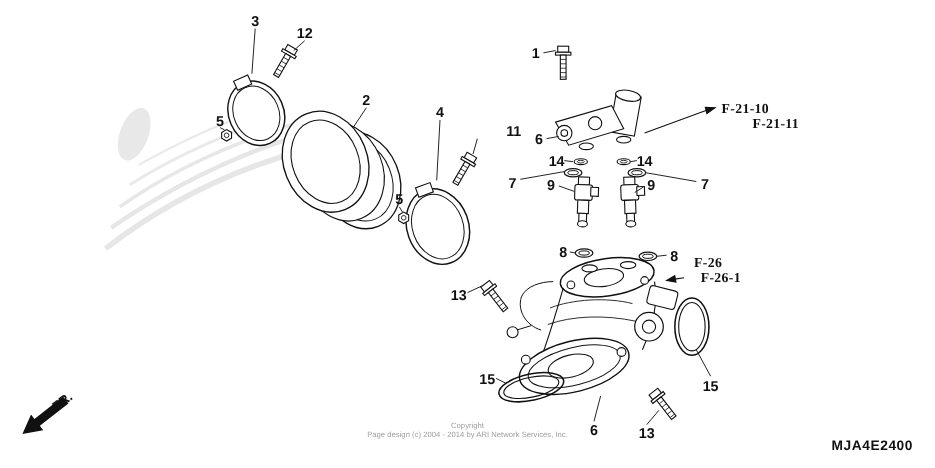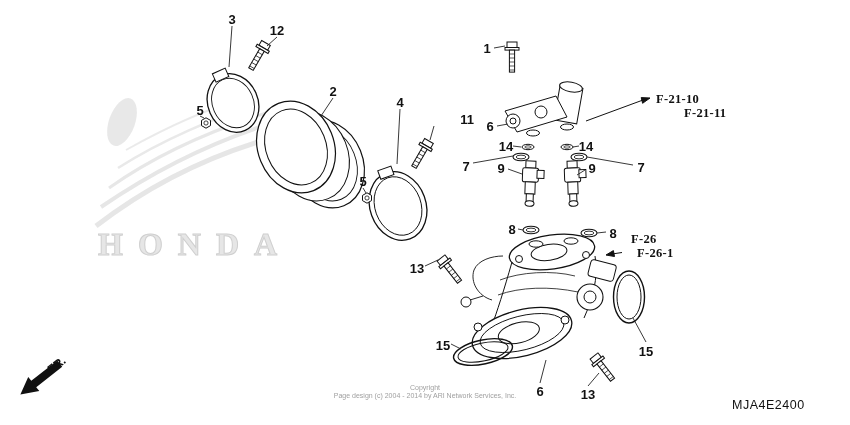--- a/index.html
+++ b/index.html
@@ -27,22 +27,22 @@
   .fr-label {
     position:absolute; left:47px; top:358px; transform:rotate(-38deg);
     font-size:12px; font-weight:bold; color:#111;
   }
   .copyright {
     position:absolute; left:0; width:850px; text-align:center; color:#a0a0a0;
   }
   .copyright.l1 { top:384px; font-size:7px; }
   .copyright.l2 { top:392px; font-size:7px; }
   .part-code {
-    position:absolute; left:732px; top:398px;
-    font-size:12.5px; font-weight:normal; color:#111; letter-spacing:0.5px;
+    position:absolute; left:756px; top:398px;
+    font-size:12.5px; font-weight:bold; color:#111; letter-spacing:0.5px;
   }
 </style>
 </head>
 <body>
 
 <div class="stage">
 
   <svg class="artwork" width="850" height="425" viewBox="0 0 850 425" xmlns="http://www.w3.org/2000/svg">
     <defs>
       <g id="bolt">
@@ -202,21 +202,20 @@
       <polygon points="650,98 642.6,103.3 641.2,97.6"></polygon>
       <path d="M622,252.5 L612,254" fill="none" stroke-width="1"></path>
       <polygon points="606,255 613.4,250.6 614.5,256.5"></polygon>
     </g>
 
     <g transform="translate(44,376) rotate(-38)">
       <path d="M-30,0 L-13,-9 L-13,-4 L20,-4 L20,4 L-13,4 L-13,9 Z" fill="#111"></path>
     </g>
   </svg>
 
-  <div class="watermark-text">HONDA</div>
 
   <div class="fr-label">FR.</div>
 
   <div class="copyright l1">Copyright</div>
   <div class="copyright l2">Page design (c) 2004 - 2014 by ARI Network Services, Inc.</div>
 
   <div class="part-code">MJA4E2400</div>
 
   <div id="callout-layer">
       <div class="callout" style="left: 487px; top: 48px;">1</div>

